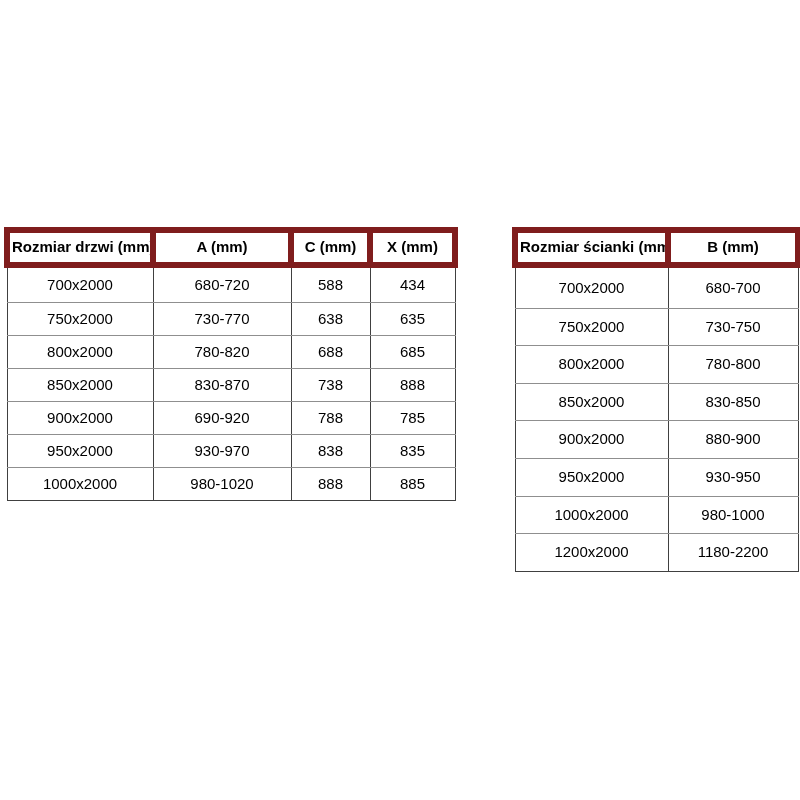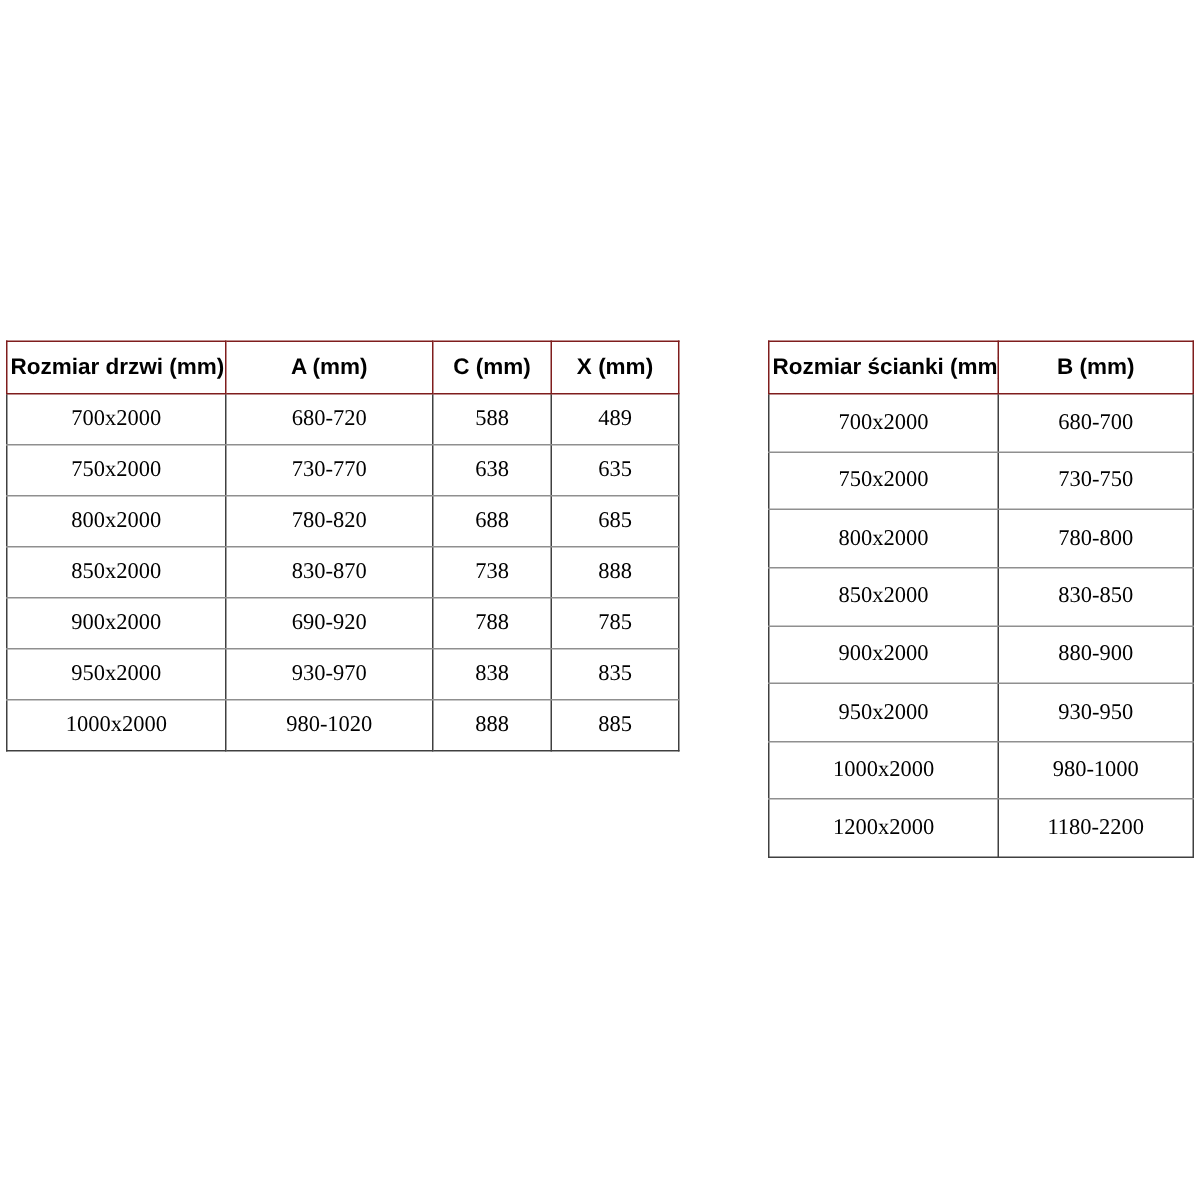--- a/index.html
+++ b/index.html
@@ -25,28 +25,27 @@
   }
   table.spec-table th,
   table.spec-table td {
     text-align: center;
     vertical-align: middle;
     padding: 0 2px;
     overflow: hidden;
     white-space: nowrap;
   }
   table.spec-table th {
-    border: 1px solid #7f1d1d;
+    border: 6px solid #7f1d1d;
     font-weight: bold;
   }
   table.spec-table td {
     border: 1px solid #404040;
     border-bottom-color: #8f8f8f;
     font-weight: normal;
-    font-family: Liberation Serif, serif;
   }
   table.spec-table tbody tr:last-child td {
     border-bottom-color: #404040;
   }
   #doors-table {
     left: 4px;
     top: 227px;
     width: 448px;
     height: 274px;
   }
@@ -78,21 +77,21 @@
         <th>A (mm)</th>
         <th>C (mm)</th>
         <th>X (mm)</th>
       </tr>
     </thead>
     <tbody>
         <tr>
           <td>700x2000</td>
           <td>680-720</td>
           <td>588</td>
-          <td>489</td>
+          <td>434</td>
         </tr>
         <tr>
           <td>750x2000</td>
           <td>730-770</td>
           <td>638</td>
           <td>635</td>
         </tr>
         <tr>
           <td>800x2000</td>
           <td>780-820</td>

